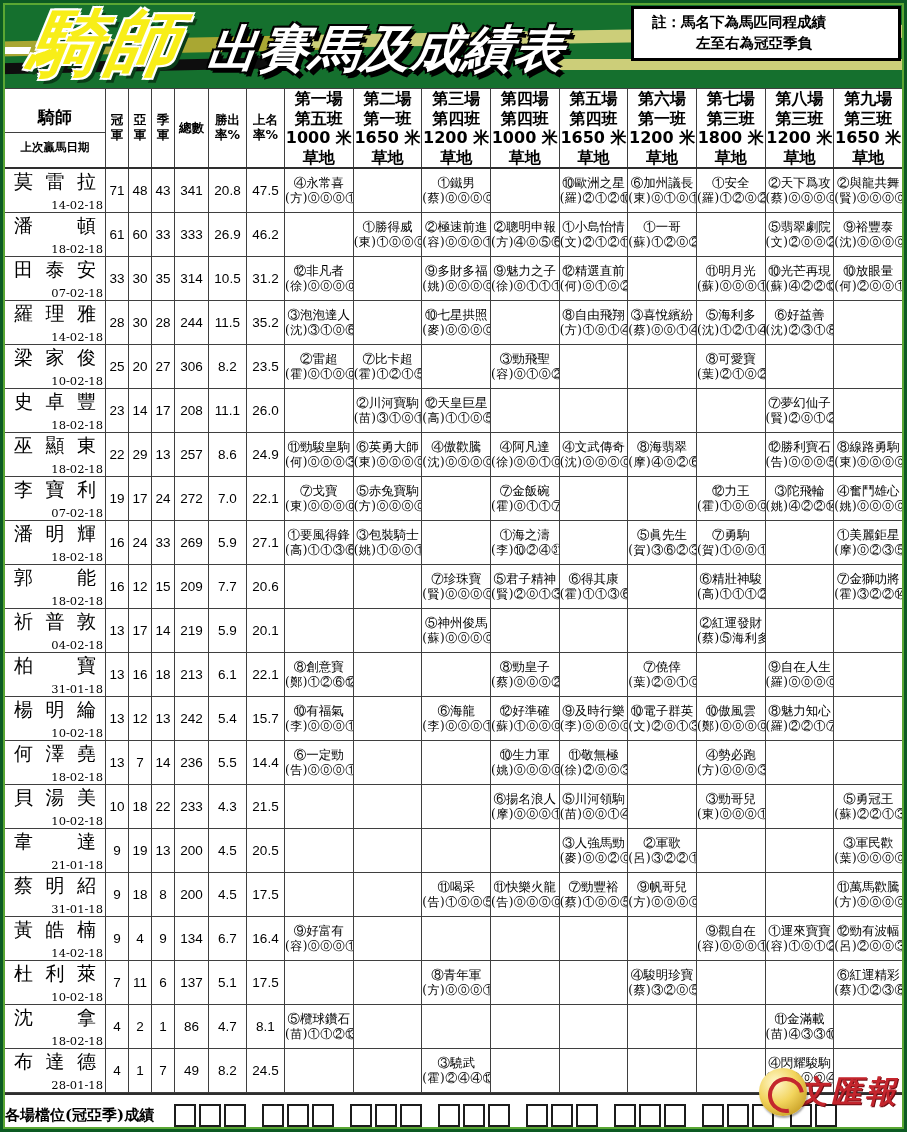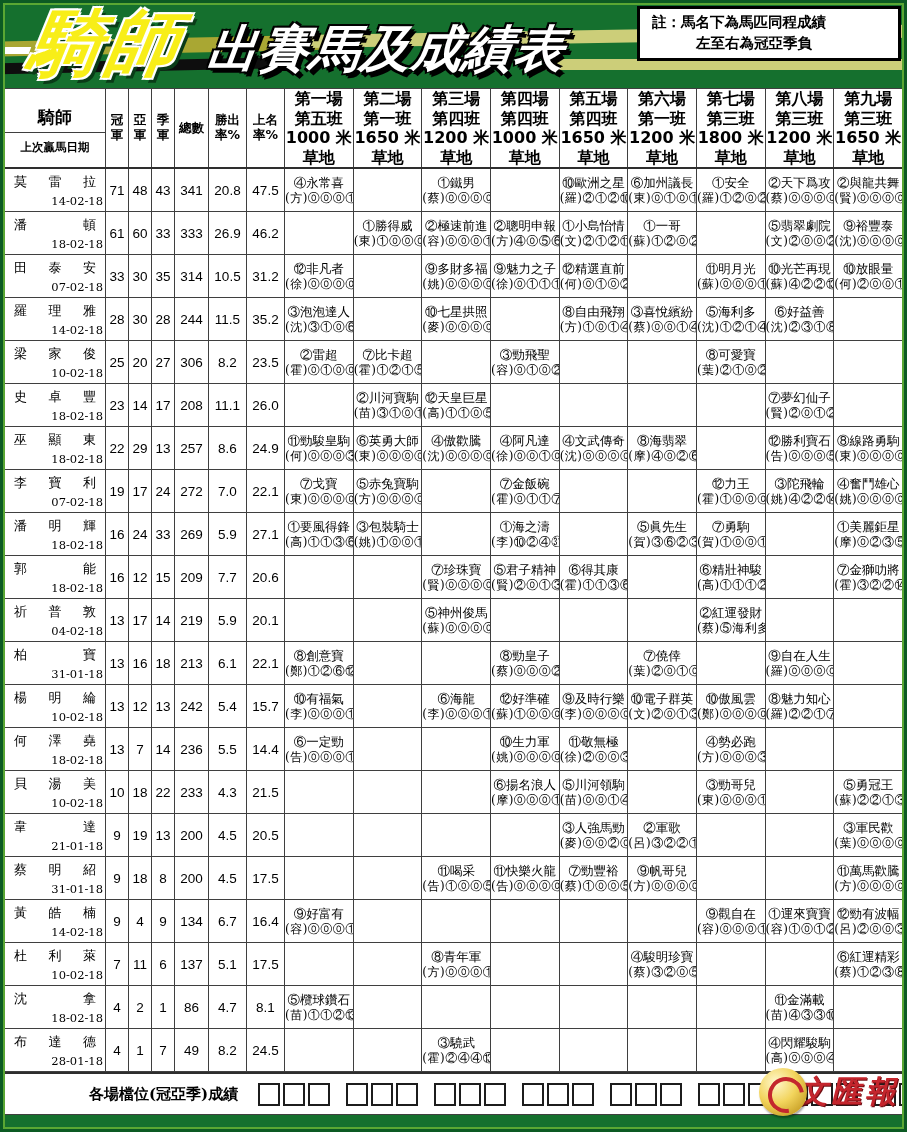--- a/index.html
+++ b/index.html
@@ -29,52 +29,52 @@
     position:absolute;left:208px;top:16px;
     font-size:50px;font-weight:900;font-style:italic;letter-spacing:1px;
     color:#ffffff;transform:skewX(-7deg);
     text-shadow:-2px -2px 0 #000,2px -2px 0 #000,-2px 2px 0 #000,3px 3px 0 #000,5px 5px 0 #000;
     z-index:3;
   }
   .note-box{
     position:absolute;right:6px;top:6px;width:240px;z-index:4;
     background:#fff;border:3px solid #000;
     font-size:14.5px;font-weight:bold;line-height:1.42;color:#000;
-    padding:3px 6px 5px 12px;font-family:"DejaVu Serif",serif;
+    padding:3px 6px 5px 18px;font-family:"DejaVu Serif",serif;
   }
   .note-line.indent{padding-left:44px;}
 
   
   .panel{position:absolute;top:88px;left:4px;width:899px;background:#fff;z-index:2;}
   table{border-collapse:collapse;table-layout:fixed;width:899px;background:#fff;}
   th,td{border:1px solid #3f3f3f;padding:0;text-align:center;vertical-align:middle;color:#000;overflow:hidden;}
   thead th{height:60px;font-weight:bold;border-bottom:2px solid #2e2e2e;}
   col.c-name{width:101px;}
   col.c-narrow{width:23px;}
   col.c-total{width:34px;}
   col.c-rate{width:38px;}
   .corner-top{font-size:17px;font-weight:bold;border-bottom:1px solid #3f3f3f;padding:4px 0 3px;}
   .corner-bottom{font-size:11.5px;font-weight:bold;padding:7px 0 0;}
   .stat-head div{font-size:12.5px;line-height:1.18;}
   .race-head div{font-size:16px;line-height:1.22;}
   tbody td{height:42px;}
   tbody tr td{border-top:1.5px solid #565656;}
   .name-cell{padding:0 2px;}
-  .jname{font-size:13px;text-align:justify;text-align-last:justify;padding:0 7px;font-family:Liberation Sans, sans-serif;}
+  .jname{font-size:19px;text-align:justify;text-align-last:justify;padding:0 7px;font-family:Liberation Sans, sans-serif;}
   .jdate{font-size:11.5px;font-family:"DejaVu Serif",serif;padding-top:3px;text-align:right;}
   .stat-cell{font-size:13.5px;font-family:"Liberation Sans",sans-serif;}
   .horse{font-size:12.5px;line-height:1.3;font-family:"DejaVu Serif",serif;white-space:nowrap;}
   .record{font-size:12px;line-height:1.2;font-family:"DejaVu Serif",serif;letter-spacing:.5px;white-space:nowrap;}
 
   
   .footer-bar{
     display:flex;align-items:center;height:40px;background:#fff;
     border:1px solid #3f3f3f;border-top:2px solid #2e2e2e;
   }
-  .footer-label{margin-left:84px;font-size:15px;font-weight:bold;font-family:"DejaVu Serif",serif;white-space:nowrap;}
+  .footer-label{font-size:15px;font-weight:bold;font-family:"DejaVu Serif",serif;white-space:nowrap;}
   .box-strip{display:flex;align-items:center;margin-left:4px;}
   .box-group{display:flex;margin-left:13px;}
   .score-box{width:18px;height:19px;border:2px solid #1c1c1c;background:#fff;margin-left:3px;}
 
   
   .brand{position:absolute;right:8px;bottom:16px;display:flex;align-items:center;z-index:6;}
   .brand-circle{
     width:48px;height:48px;border-radius:50%;margin-right:-10px;position:relative;
     background:radial-gradient(circle at 35% 30%, #fff8cd, #f2d45c 45%, #cda52c 78%, #a57a16);
     box-shadow:1px 2px 2px rgba(0,0,0,.35);

